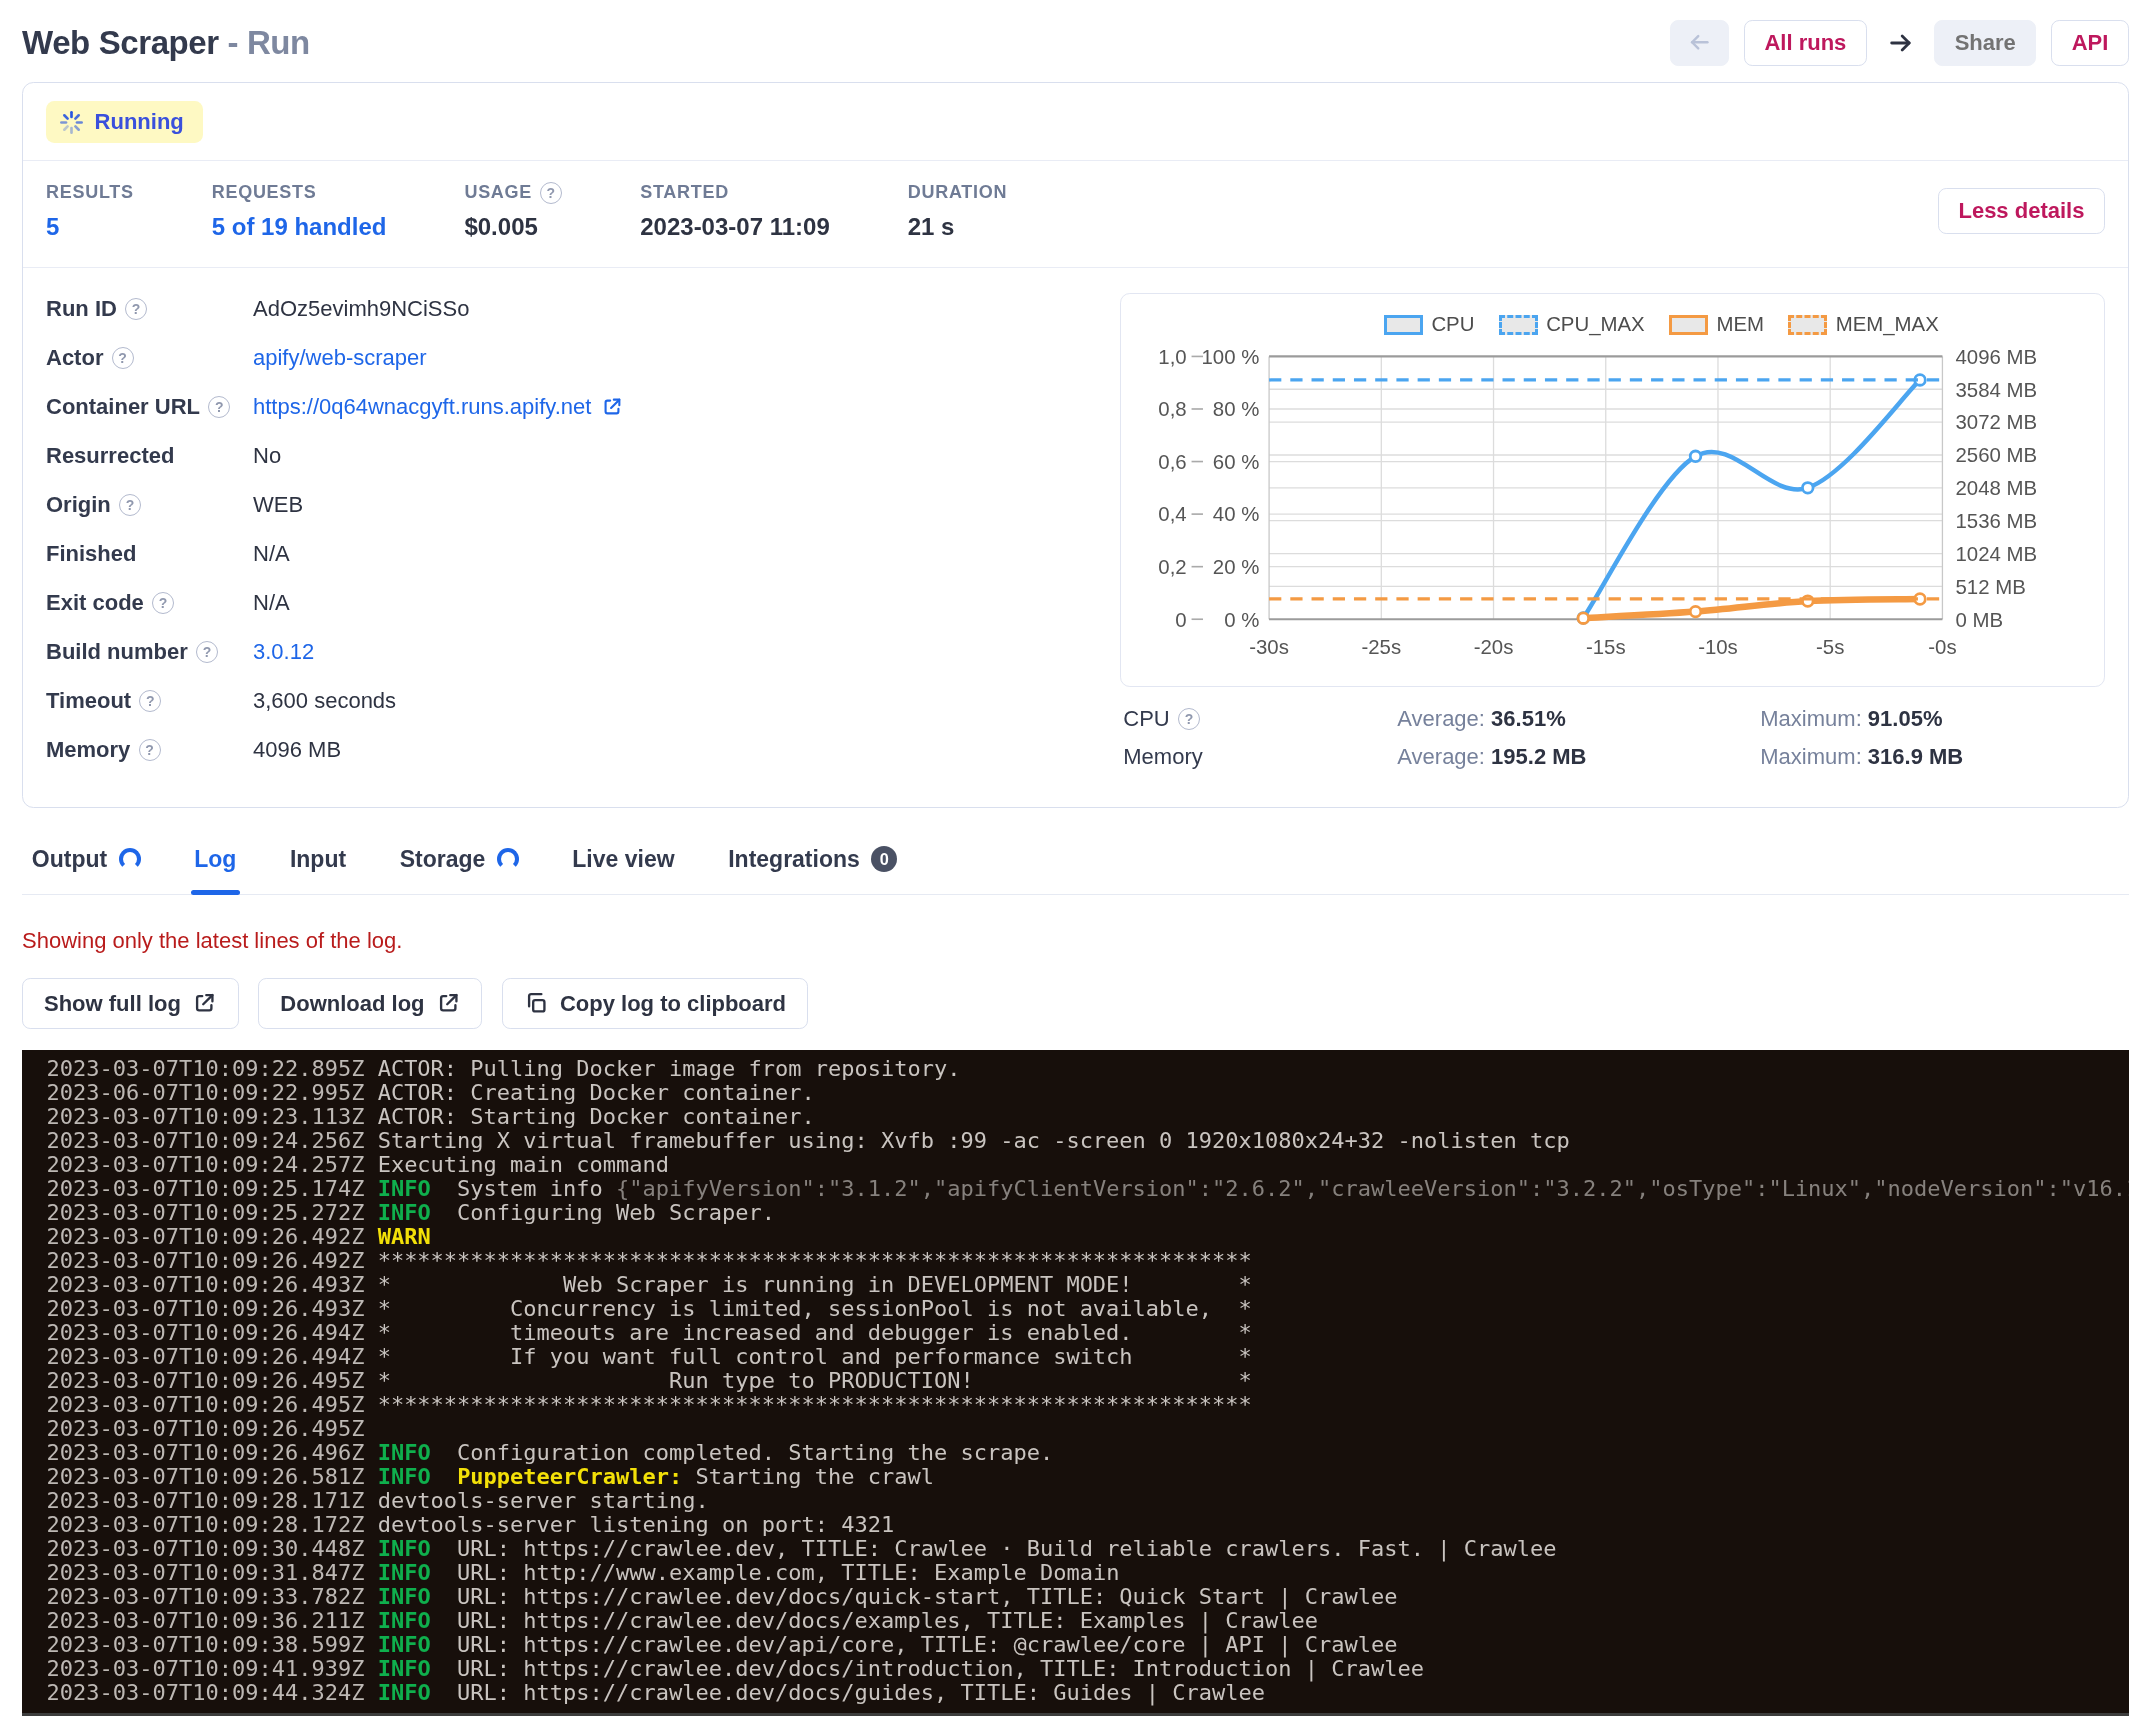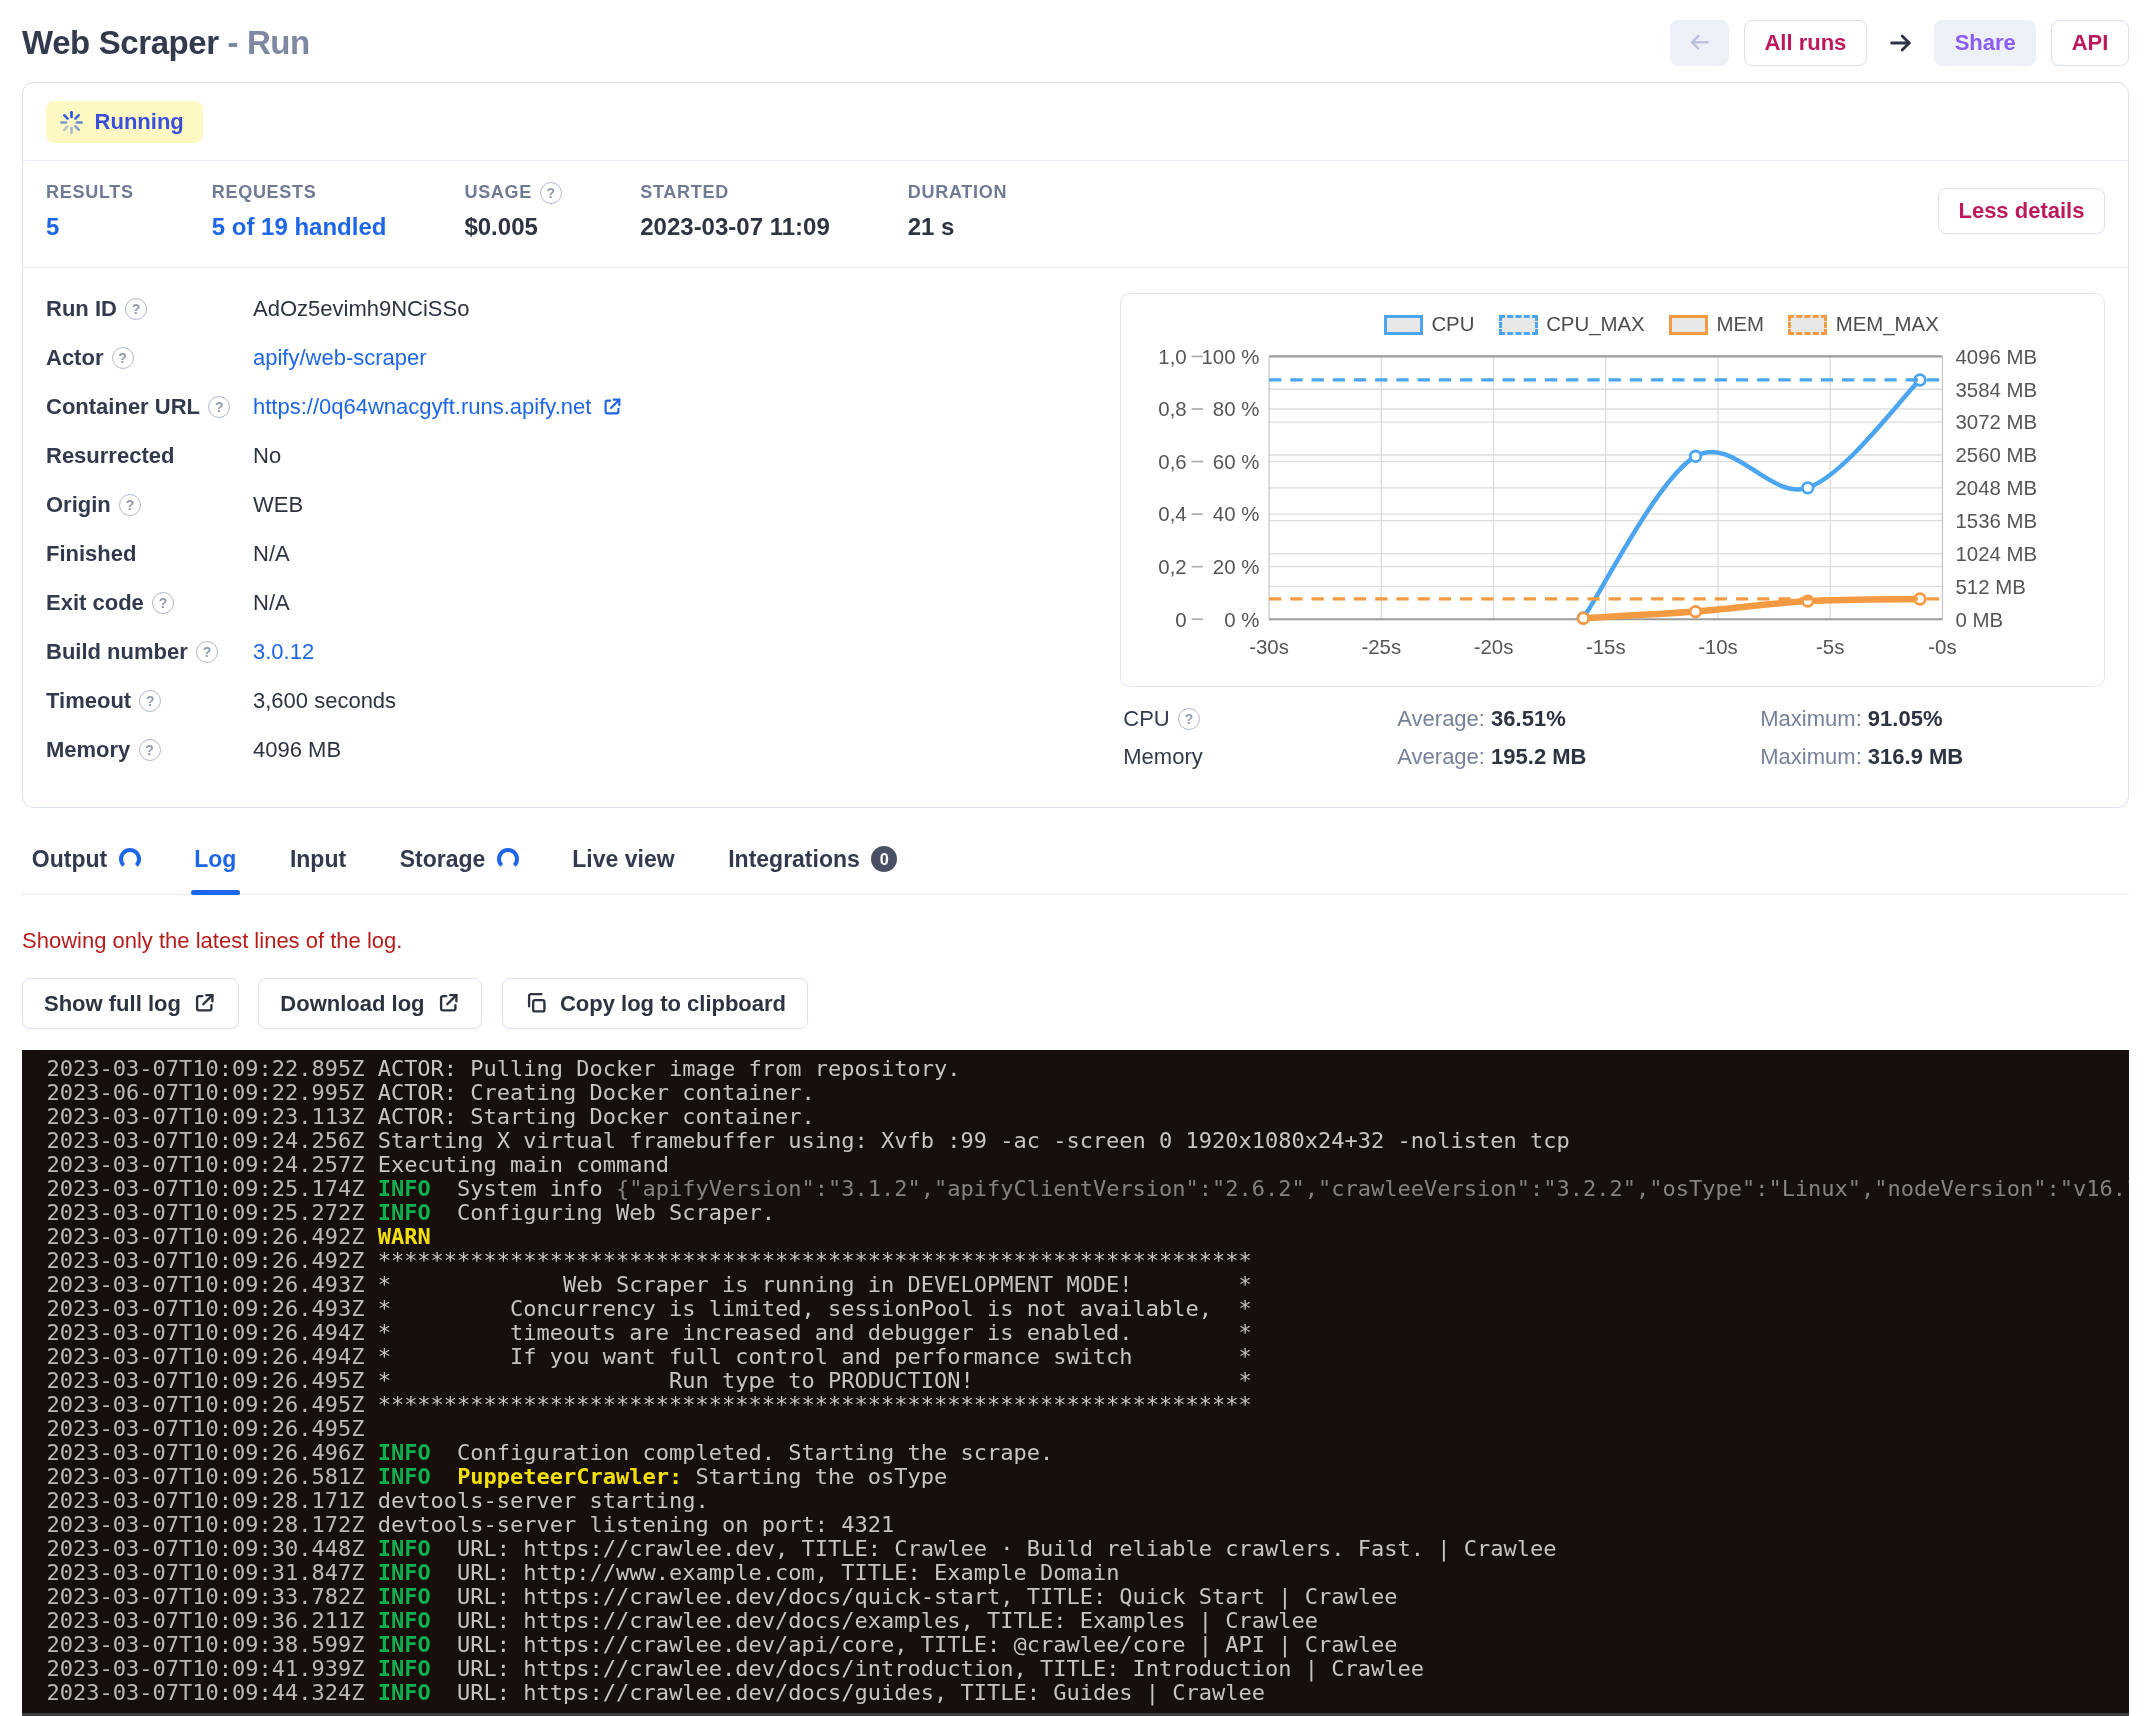--- a/index.html
+++ b/index.html
@@ -16,21 +16,21 @@
   .page-title { font-size:33px; font-weight:700; color:#333a4d; letter-spacing:-0.4px; }
   .page-title .suffix { color:#7e88a0; }
   .topbar-actions { display:flex; align-items:center; gap:14.7px; }
   .btn {
     height:46px; padding:0 19.6px; border:1.6px solid #d9dfee; border-radius:8.2px;
     background:#fff; font-size:22px; font-weight:700; color:#be185d;
     display:inline-flex; align-items:center; gap:9.8px; cursor:pointer;
     font-family:"Liberation Sans",sans-serif;
   }
   .btn.icon-only { padding:0 16.3px; }
-  .btn.disabled { background:#edf0f7; border-color:#edf0f7; color:#8b5cf6; }
+  .btn.disabled { background:#edf0f7; border-color:#edf0f7; color:#737373; }
   .nav-arrow { background:none; border:none; padding:0 4.9px; }
   .icon-svg { display:inline-block; }
 
   
   .run-card { border:1.6px solid #d9dfee; border-radius:11.4px; overflow:hidden; }
   .card-head { padding:18px 23px 16.3px; }
   .status-badge {
     display:inline-flex; align-items:center; gap:10.6px;
     background:#fef9c3; color:#3a50dc; font-size:22px; font-weight:600;
     padding:8.2px 19.6px 8.2px 13px; border-radius:8.2px; cursor:default;
@@ -462,21 +462,21 @@
         <div class="log-line"><span class="seg-ts">2023-03-07T10:09:26.492Z</span><span> </span><span class="seg-warn">WARN</span></div>
         <div class="log-line"><span class="seg-ts">2023-03-07T10:09:26.492Z</span><span> ******************************************************************</span></div>
         <div class="log-line"><span class="seg-ts">2023-03-07T10:09:26.493Z</span><span> *             Web Scraper is running in DEVELOPMENT MODE!        *</span></div>
         <div class="log-line"><span class="seg-ts">2023-03-07T10:09:26.493Z</span><span> *         Concurrency is limited, sessionPool is not available,  *</span></div>
         <div class="log-line"><span class="seg-ts">2023-03-07T10:09:26.494Z</span><span> *         timeouts are increased and debugger is enabled.        *</span></div>
         <div class="log-line"><span class="seg-ts">2023-03-07T10:09:26.494Z</span><span> *         If you want full control and performance switch        *</span></div>
         <div class="log-line"><span class="seg-ts">2023-03-07T10:09:26.495Z</span><span> *                     Run type to PRODUCTION!                    *</span></div>
         <div class="log-line"><span class="seg-ts">2023-03-07T10:09:26.495Z</span><span> ******************************************************************</span></div>
         <div class="log-line"><span class="seg-ts">2023-03-07T10:09:26.495Z</span></div>
         <div class="log-line"><span class="seg-ts">2023-03-07T10:09:26.496Z</span><span> </span><span class="seg-info">INFO</span><span>  Configuration completed. Starting the scrape.</span></div>
-        <div class="log-line"><span class="seg-ts">2023-03-07T10:09:26.581Z</span><span> </span><span class="seg-info">INFO</span><span>  </span><span class="seg-warn">PuppeteerCrawler:</span><span> Starting the osType</span></div>
+        <div class="log-line"><span class="seg-ts">2023-03-07T10:09:26.581Z</span><span> </span><span class="seg-info">INFO</span><span>  </span><span class="seg-warn">PuppeteerCrawler:</span><span> Starting the crawl</span></div>
         <div class="log-line"><span class="seg-ts">2023-03-07T10:09:28.171Z</span><span> devtools-server starting.</span></div>
         <div class="log-line"><span class="seg-ts">2023-03-07T10:09:28.172Z</span><span> devtools-server listening on port: 4321</span></div>
         <div class="log-line"><span class="seg-ts">2023-03-07T10:09:30.448Z</span><span> </span><span class="seg-info">INFO</span><span>  URL: https://crawlee.dev, TITLE: Crawlee · Build reliable crawlers. Fast. | Crawlee</span></div>
         <div class="log-line"><span class="seg-ts">2023-03-07T10:09:31.847Z</span><span> </span><span class="seg-info">INFO</span><span>  URL: http://www.example.com, TITLE: Example Domain</span></div>
         <div class="log-line"><span class="seg-ts">2023-03-07T10:09:33.782Z</span><span> </span><span class="seg-info">INFO</span><span>  URL: https://crawlee.dev/docs/quick-start, TITLE: Quick Start | Crawlee</span></div>
         <div class="log-line"><span class="seg-ts">2023-03-07T10:09:36.211Z</span><span> </span><span class="seg-info">INFO</span><span>  URL: https://crawlee.dev/docs/examples, TITLE: Examples | Crawlee</span></div>
         <div class="log-line"><span class="seg-ts">2023-03-07T10:09:38.599Z</span><span> </span><span class="seg-info">INFO</span><span>  URL: https://crawlee.dev/api/core, TITLE: @crawlee/core | API | Crawlee</span></div>
         <div class="log-line"><span class="seg-ts">2023-03-07T10:09:41.939Z</span><span> </span><span class="seg-info">INFO</span><span>  URL: https://crawlee.dev/docs/introduction, TITLE: Introduction | Crawlee</span></div>
         <div class="log-line"><span class="seg-ts">2023-03-07T10:09:44.324Z</span><span> </span><span class="seg-info">INFO</span><span>  URL: https://crawlee.dev/docs/guides, TITLE: Guides | Crawlee</span></div>
       </div>

